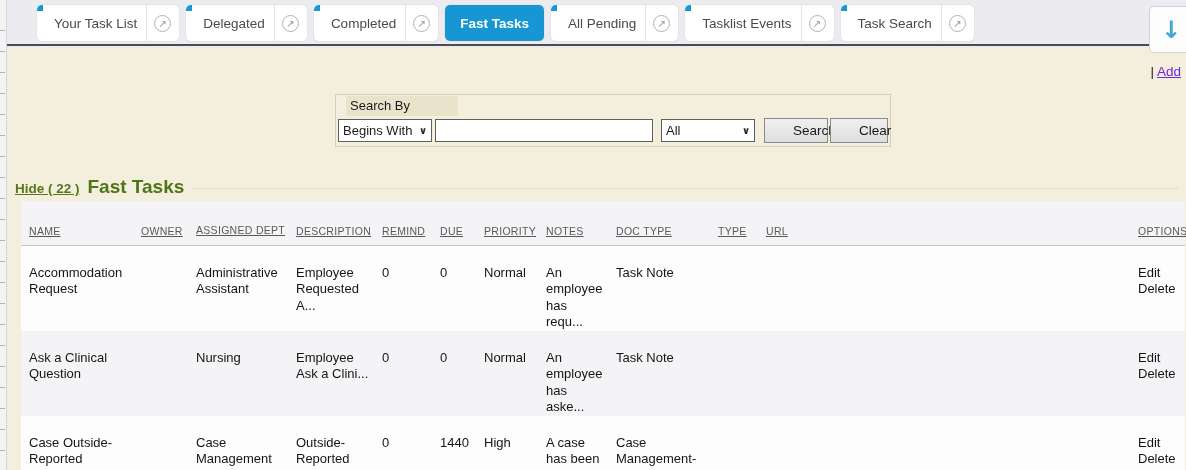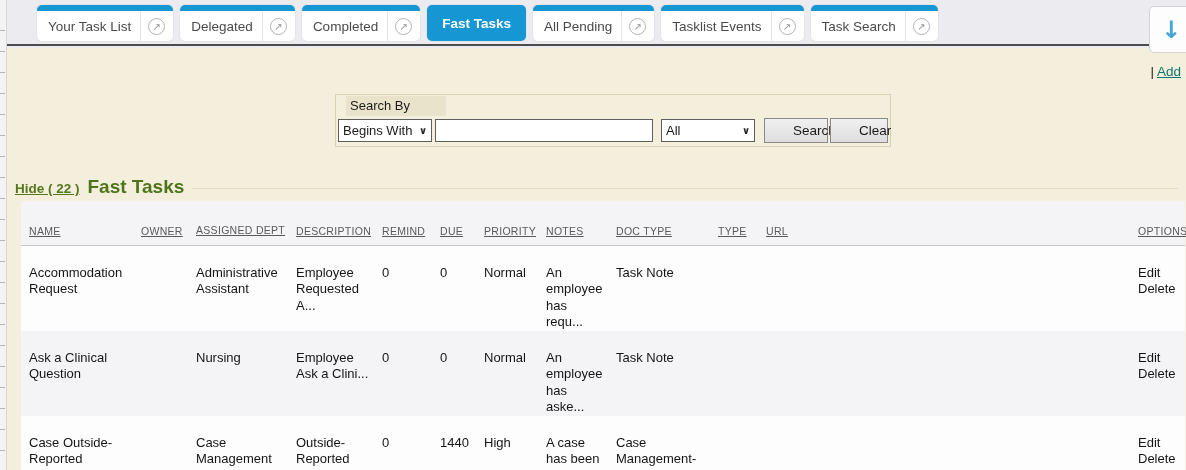--- a/index.html
+++ b/index.html
@@ -21,21 +21,21 @@
   }
 
   
   .tabbar {
     position:absolute; left:0; top:0; right:0; height:46px;
     background:#ebebf0; border-bottom:2px solid #4c4c4c; z-index:4;
   }
   .tabs { display:flex; gap:7px; padding:5px 0 0 37px; align-items:flex-start; }
   .tab {
     height:36px; background:#ffffff; border-radius:5px; overflow:hidden;
-    display:flex; flex-direction:column; box-shadow:0 0 0 1px #e3e3e8; cursor:pointer;
+    display:flex; box-shadow:0 0 0 1px #e3e3e8; cursor:pointer;
   }
   .tab-topbar { height:6px; flex:0 0 6px; }
   .tab-body { flex:1; display:flex; align-items:center; padding:0 1px 0 11px; }
   .tab-label { font-size:13.5px; color:#4a4a4a; padding-right:9px; white-space:nowrap; }
   .tab-sep { width:1px; align-self:stretch; background:#e4e4e4; }
   .popout {
     width:17px; height:17px; margin:0 7px; border:1px solid #b2b2b2; border-radius:50%;
     color:#8f8f8f; font-size:10px; line-height:15px; text-align:center; flex:0 0 17px;
   }
   .tab.active { flex-direction:row; align-items:center; padding:0 15px; }
@@ -44,34 +44,34 @@
     position:absolute; top:6px; right:-7px; width:44px; height:47px;
     background:#fdfdfd; border:1px solid #d2d2d7; border-radius:5px;
     display:flex; align-items:center; justify-content:center;
     color:#45a5d8; font-size:24px; font-weight:bold; cursor:pointer;
     font-family:"DejaVu Sans",sans-serif;
   }
 
   
   .content { position:absolute; left:7px; top:48px; right:0; bottom:0; background:#f4eedd; }
   .add-row { position:absolute; top:16px; right:5px; font-size:13.5px; color:#222; }
-  .add-row a { color:#0f766e; text-decoration:underline; cursor:pointer; }
+  .add-row a { color:#6d28d9; text-decoration:underline; cursor:pointer; }
 
   
   fieldset.search {
     position:absolute; left:328px; top:46px; width:545px;
     border:1px solid #d9d1b6; padding:1px 2px 3px 2px;
   }
   fieldset.search legend {
     font-size:15px; font-weight:bold; color:#56771c; padding:0 6px 0 0; margin-left:2px;
   }
   .form-labels { display:flex; font-size:13px; color:#1a1a1a; }
   .lbl-strip { background:#eae3cc; padding:2px 0 3px 0; display:flex; }
   .lbl-strip.one { width:318px; }
-  .lbl-strip.two { width:100px; margin-left:8px; padding-left:4px; }
+  .lbl-strip.two { width:112px; margin-left:8px; padding-left:4px; }
   .lbl-type { width:97px; padding-left:4px; }
   .form-controls { display:flex; align-items:center; margin-top:2px; }
   .fake-select {
     height:23px; background:#fff; border:1px solid #5f5f5f;
     display:flex; align-items:center; justify-content:space-between;
     font-size:13px; padding:0 4px 0 4px; cursor:pointer;
   }
   .fake-select .chev { color:#222; font-size:10px; font-weight:bold; font-family:"DejaVu Sans",sans-serif; }
   .sel-type { width:94px; }
   .sel-by { width:94px; margin-left:8px; }

